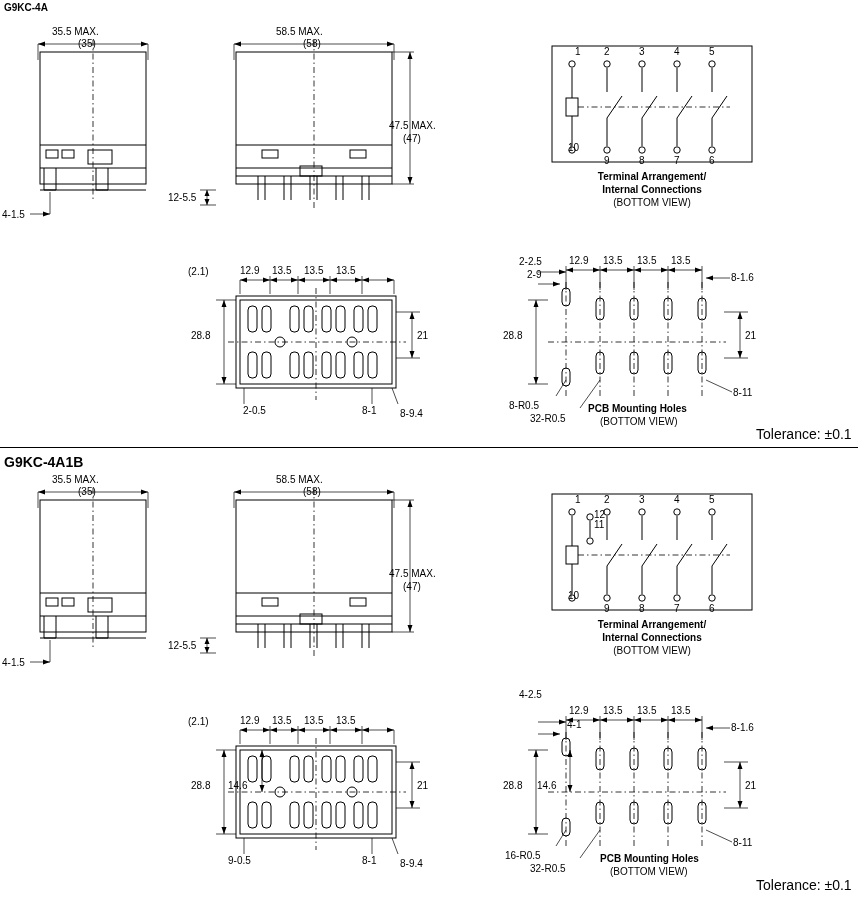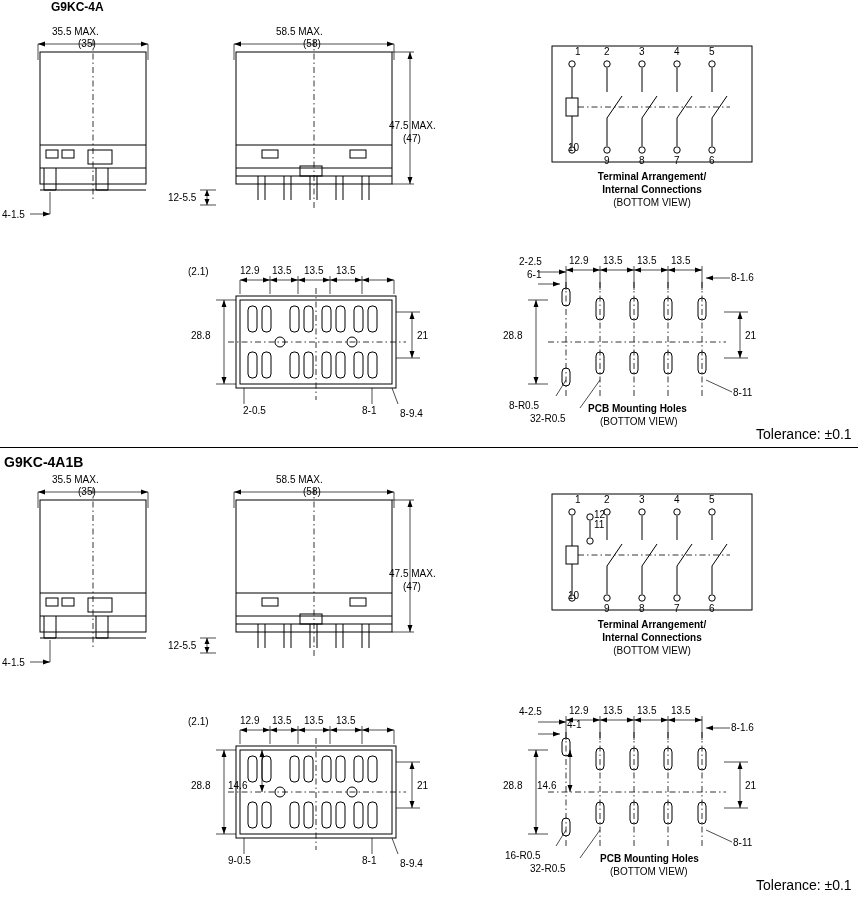--- a/index.html
+++ b/index.html
@@ -20,21 +20,21 @@
   .thin{stroke:#000;fill:none;stroke-width:0.7;}
   .fillw{fill:#ffffff;stroke:#000;stroke-width:1;}
   .fillb{fill:#000;stroke:none;}
   .tol{font-size:14px;}
 </style>
 </head>
 <body>
 
 <div class="sec" style="height:450px;">
 
-  <div class="title lbl" style="left:4px;top:2px;font-size:12px;margin-left:47px;">G9KC-4A</div>
+  <div class="title lbl" style="left:4px;top:2px;font-size:10px;">G9KC-4A</div>
 
   <svg width="858" height="450">
 
     <line class="thin" x1="38" y1="44" x2="148" y2="44"></line>
     <path class="fillb" d="M38,44 l7,-2.5 v5 z"></path>
     <path class="fillb" d="M148,44 l-7,-2.5 v5 z"></path>
     <line class="thin" x1="38" y1="44" x2="38" y2="60"></line>
     <line class="thin" x1="148" y1="44" x2="148" y2="60"></line>
 
     <rect class="s" x="40" y="52" width="106" height="132"></rect>
@@ -307,21 +307,21 @@
     <path class="fillb" d="M560,284 l-7,-2.5 v5 z"></path>
 
     <line class="thin" x1="706" y1="278" x2="730" y2="278"></line>
     <path class="fillb" d="M706,278 l7,-2.5 v5 z"></path>
 
     <line class="thin" x1="566" y1="380" x2="556" y2="396"></line>
     <line class="thin" x1="600" y1="380" x2="580" y2="408"></line>
     <line class="thin" x1="706" y1="380" x2="732" y2="392"></line>
   </svg>
   <div class="lbl" style="left:519px;top:256px;text-align:right;">2-2.5</div>
-  <div class="lbl" style="left:527px;top:269px;">6-1</div>
+  <div class="lbl" style="left:527px;top:269px;">2-9</div>
   <div class="lbl" style="left:569px;top:255px;">12.9</div>
   <div class="lbl" style="left:603px;top:255px;">13.5</div>
   <div class="lbl" style="left:637px;top:255px;">13.5</div>
   <div class="lbl" style="left:671px;top:255px;">13.5</div>
   <div class="lbl" style="left:731px;top:272px;">8-1.6</div>
   <div class="lbl" style="left:503px;top:330px;">28.8</div>
   <div class="lbl" style="left:745px;top:330px;">21</div>
   <div class="lbl" style="left:509px;top:400px;">8-R0.5</div>
   <div class="lbl" style="left:530px;top:413px;">32-R0.5</div>
   <div class="lbl" style="left:733px;top:387px;">8-11</div>
@@ -598,21 +598,21 @@
     <line class="thin" x1="538" y1="267" x2="566" y2="267"></line>
     <path class="fillb" d="M566,267 l-7,-2.5 v5 z"></path>
     <line class="thin" x1="538" y1="279" x2="560" y2="279"></line>
     <path class="fillb" d="M560,279 l-7,-2.5 v5 z"></path>
     <line class="thin" x1="706" y1="273" x2="730" y2="273"></line>
     <path class="fillb" d="M706,273 l7,-2.5 v5 z"></path>
     <line class="thin" x1="566" y1="375" x2="556" y2="391"></line>
     <line class="thin" x1="600" y1="375" x2="580" y2="403"></line>
     <line class="thin" x1="706" y1="375" x2="732" y2="387"></line>
   </svg>
-  <div class="lbl" style="left:519px;top:251px;">4-2.5</div>
+  <div class="lbl" style="left:519px;top:234px;">4-2.5</div>
   <div class="lbl" style="left:523px;top:264px;margin-left:44px;">4-1</div>
   <div class="lbl" style="left:569px;top:250px;">12.9</div>
   <div class="lbl" style="left:603px;top:250px;">13.5</div>
   <div class="lbl" style="left:637px;top:250px;">13.5</div>
   <div class="lbl" style="left:671px;top:250px;">13.5</div>
   <div class="lbl" style="left:731px;top:267px;">8-1.6</div>
   <div class="lbl" style="left:503px;top:325px;">28.8</div>
   <div class="lbl" style="left:537px;top:325px;">14.6</div>
   <div class="lbl" style="left:745px;top:325px;">21</div>
   <div class="lbl" style="left:505px;top:395px;">16-R0.5</div>

